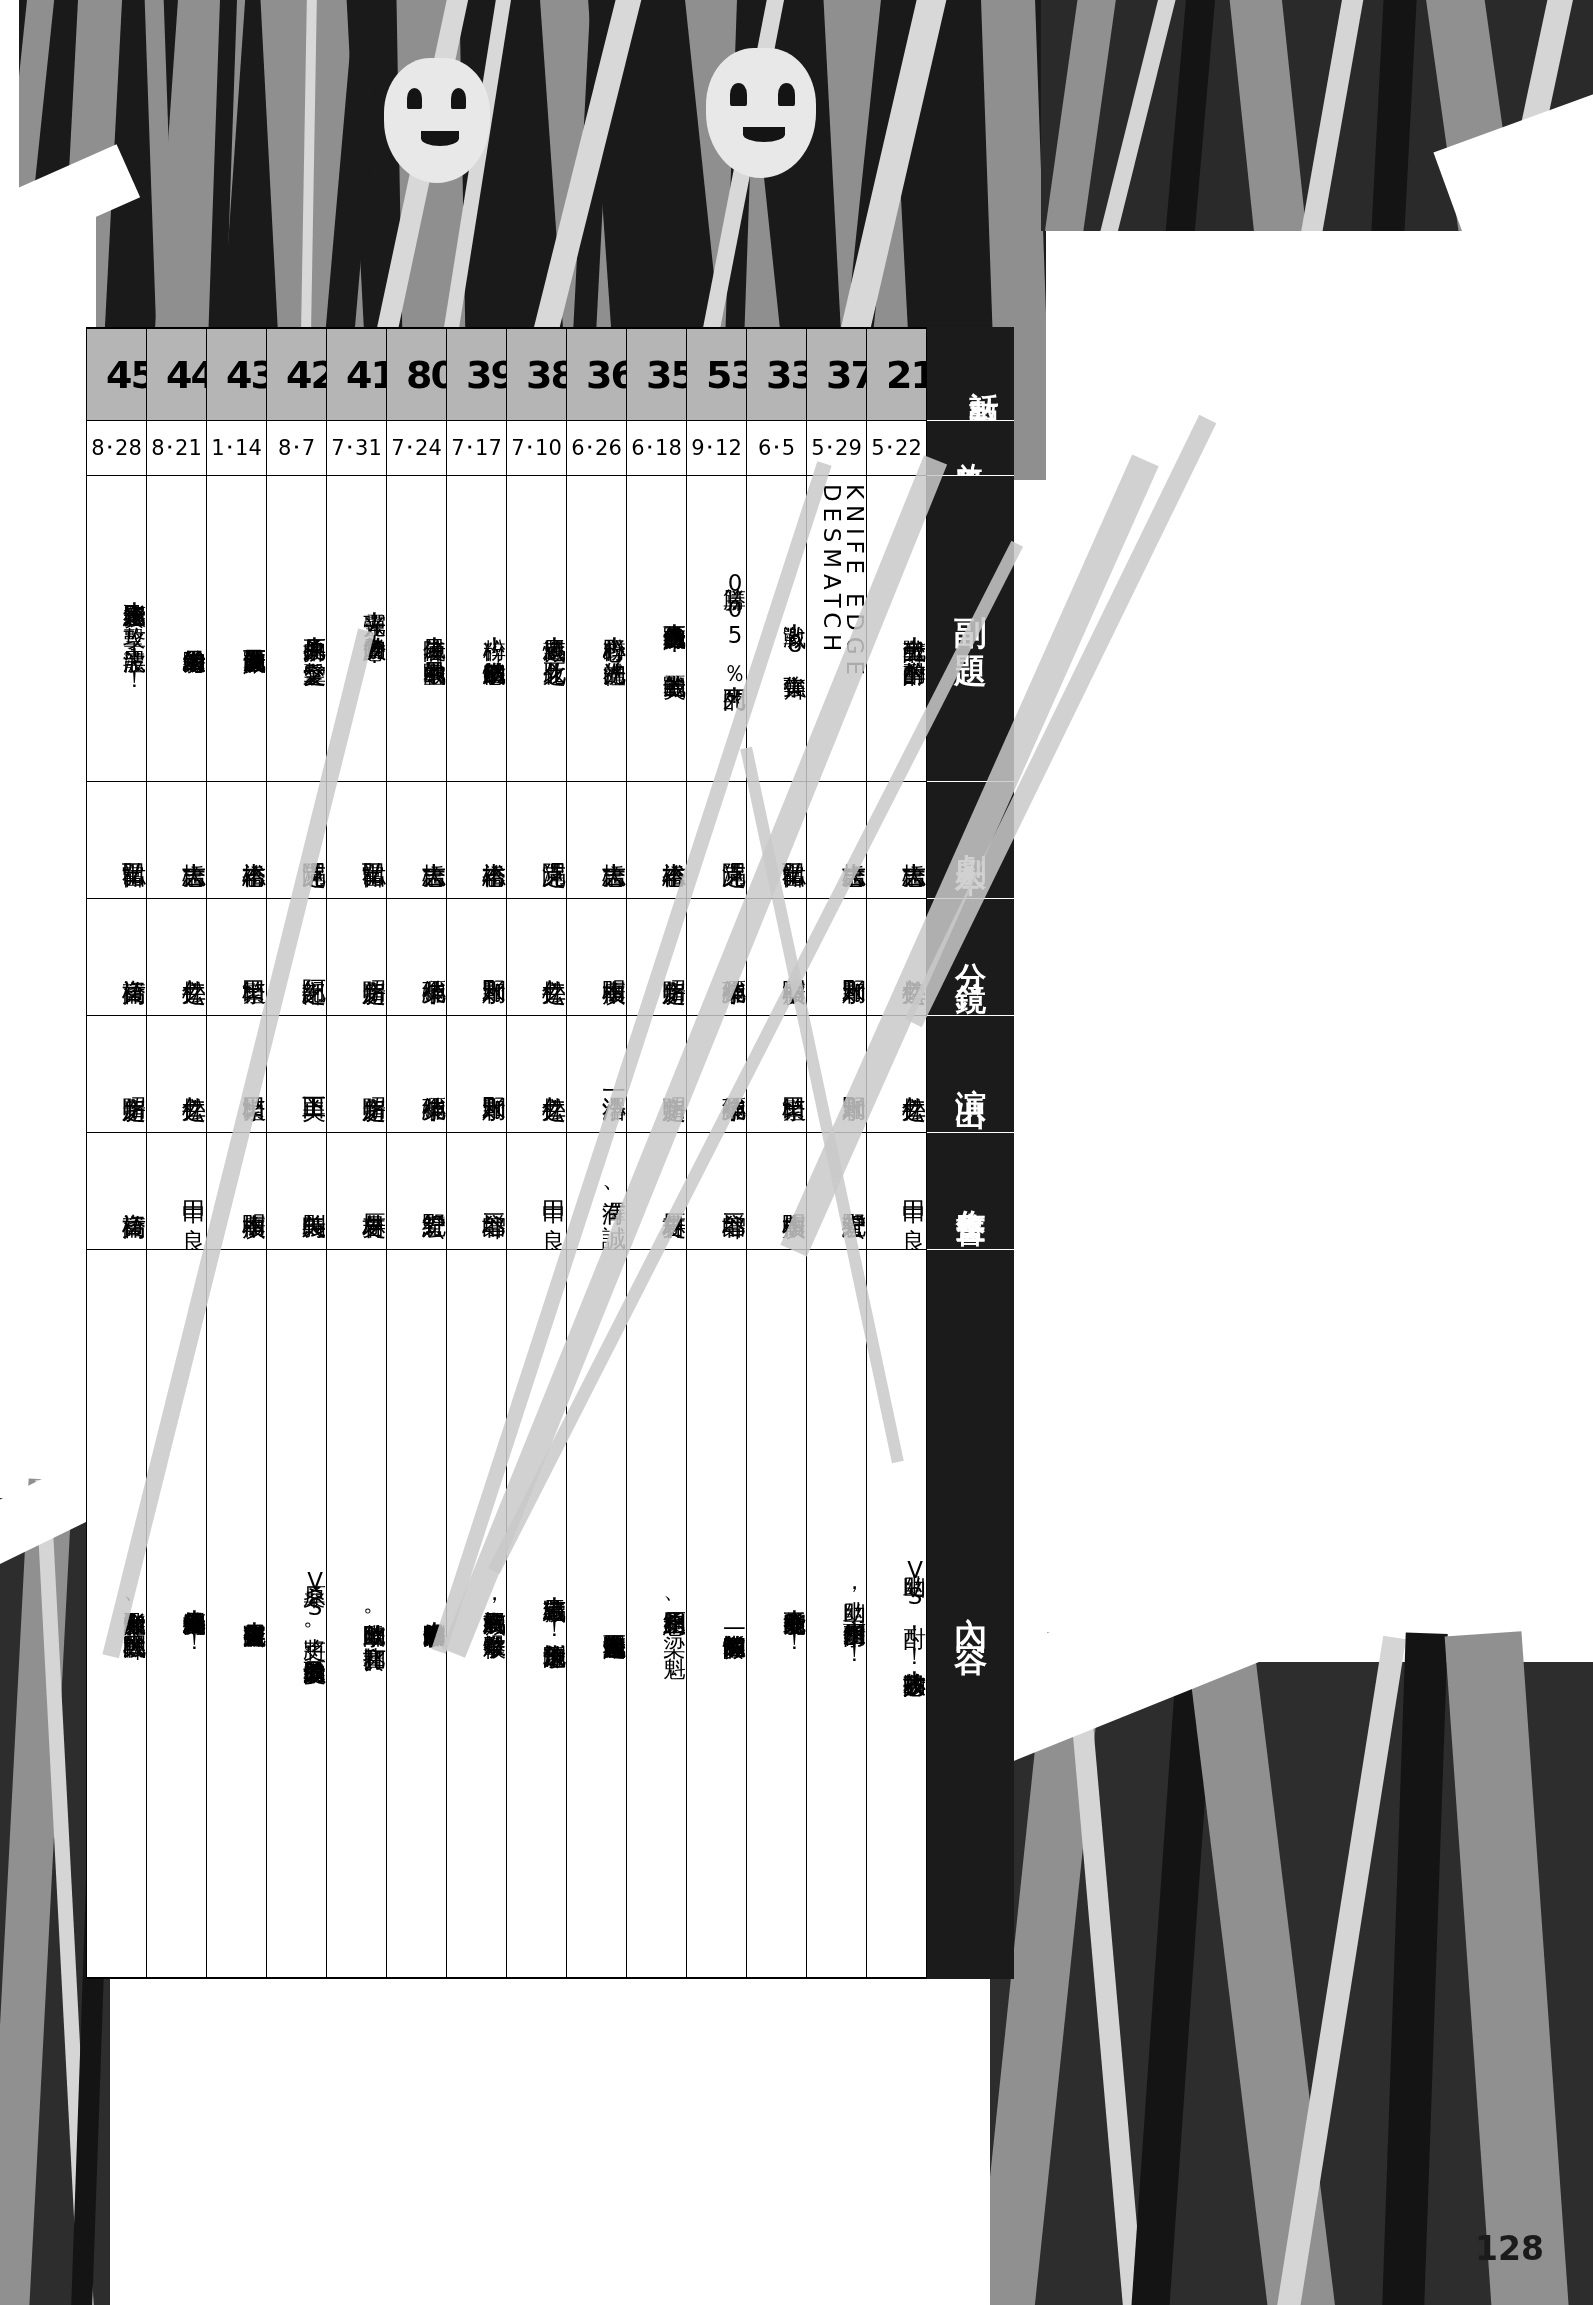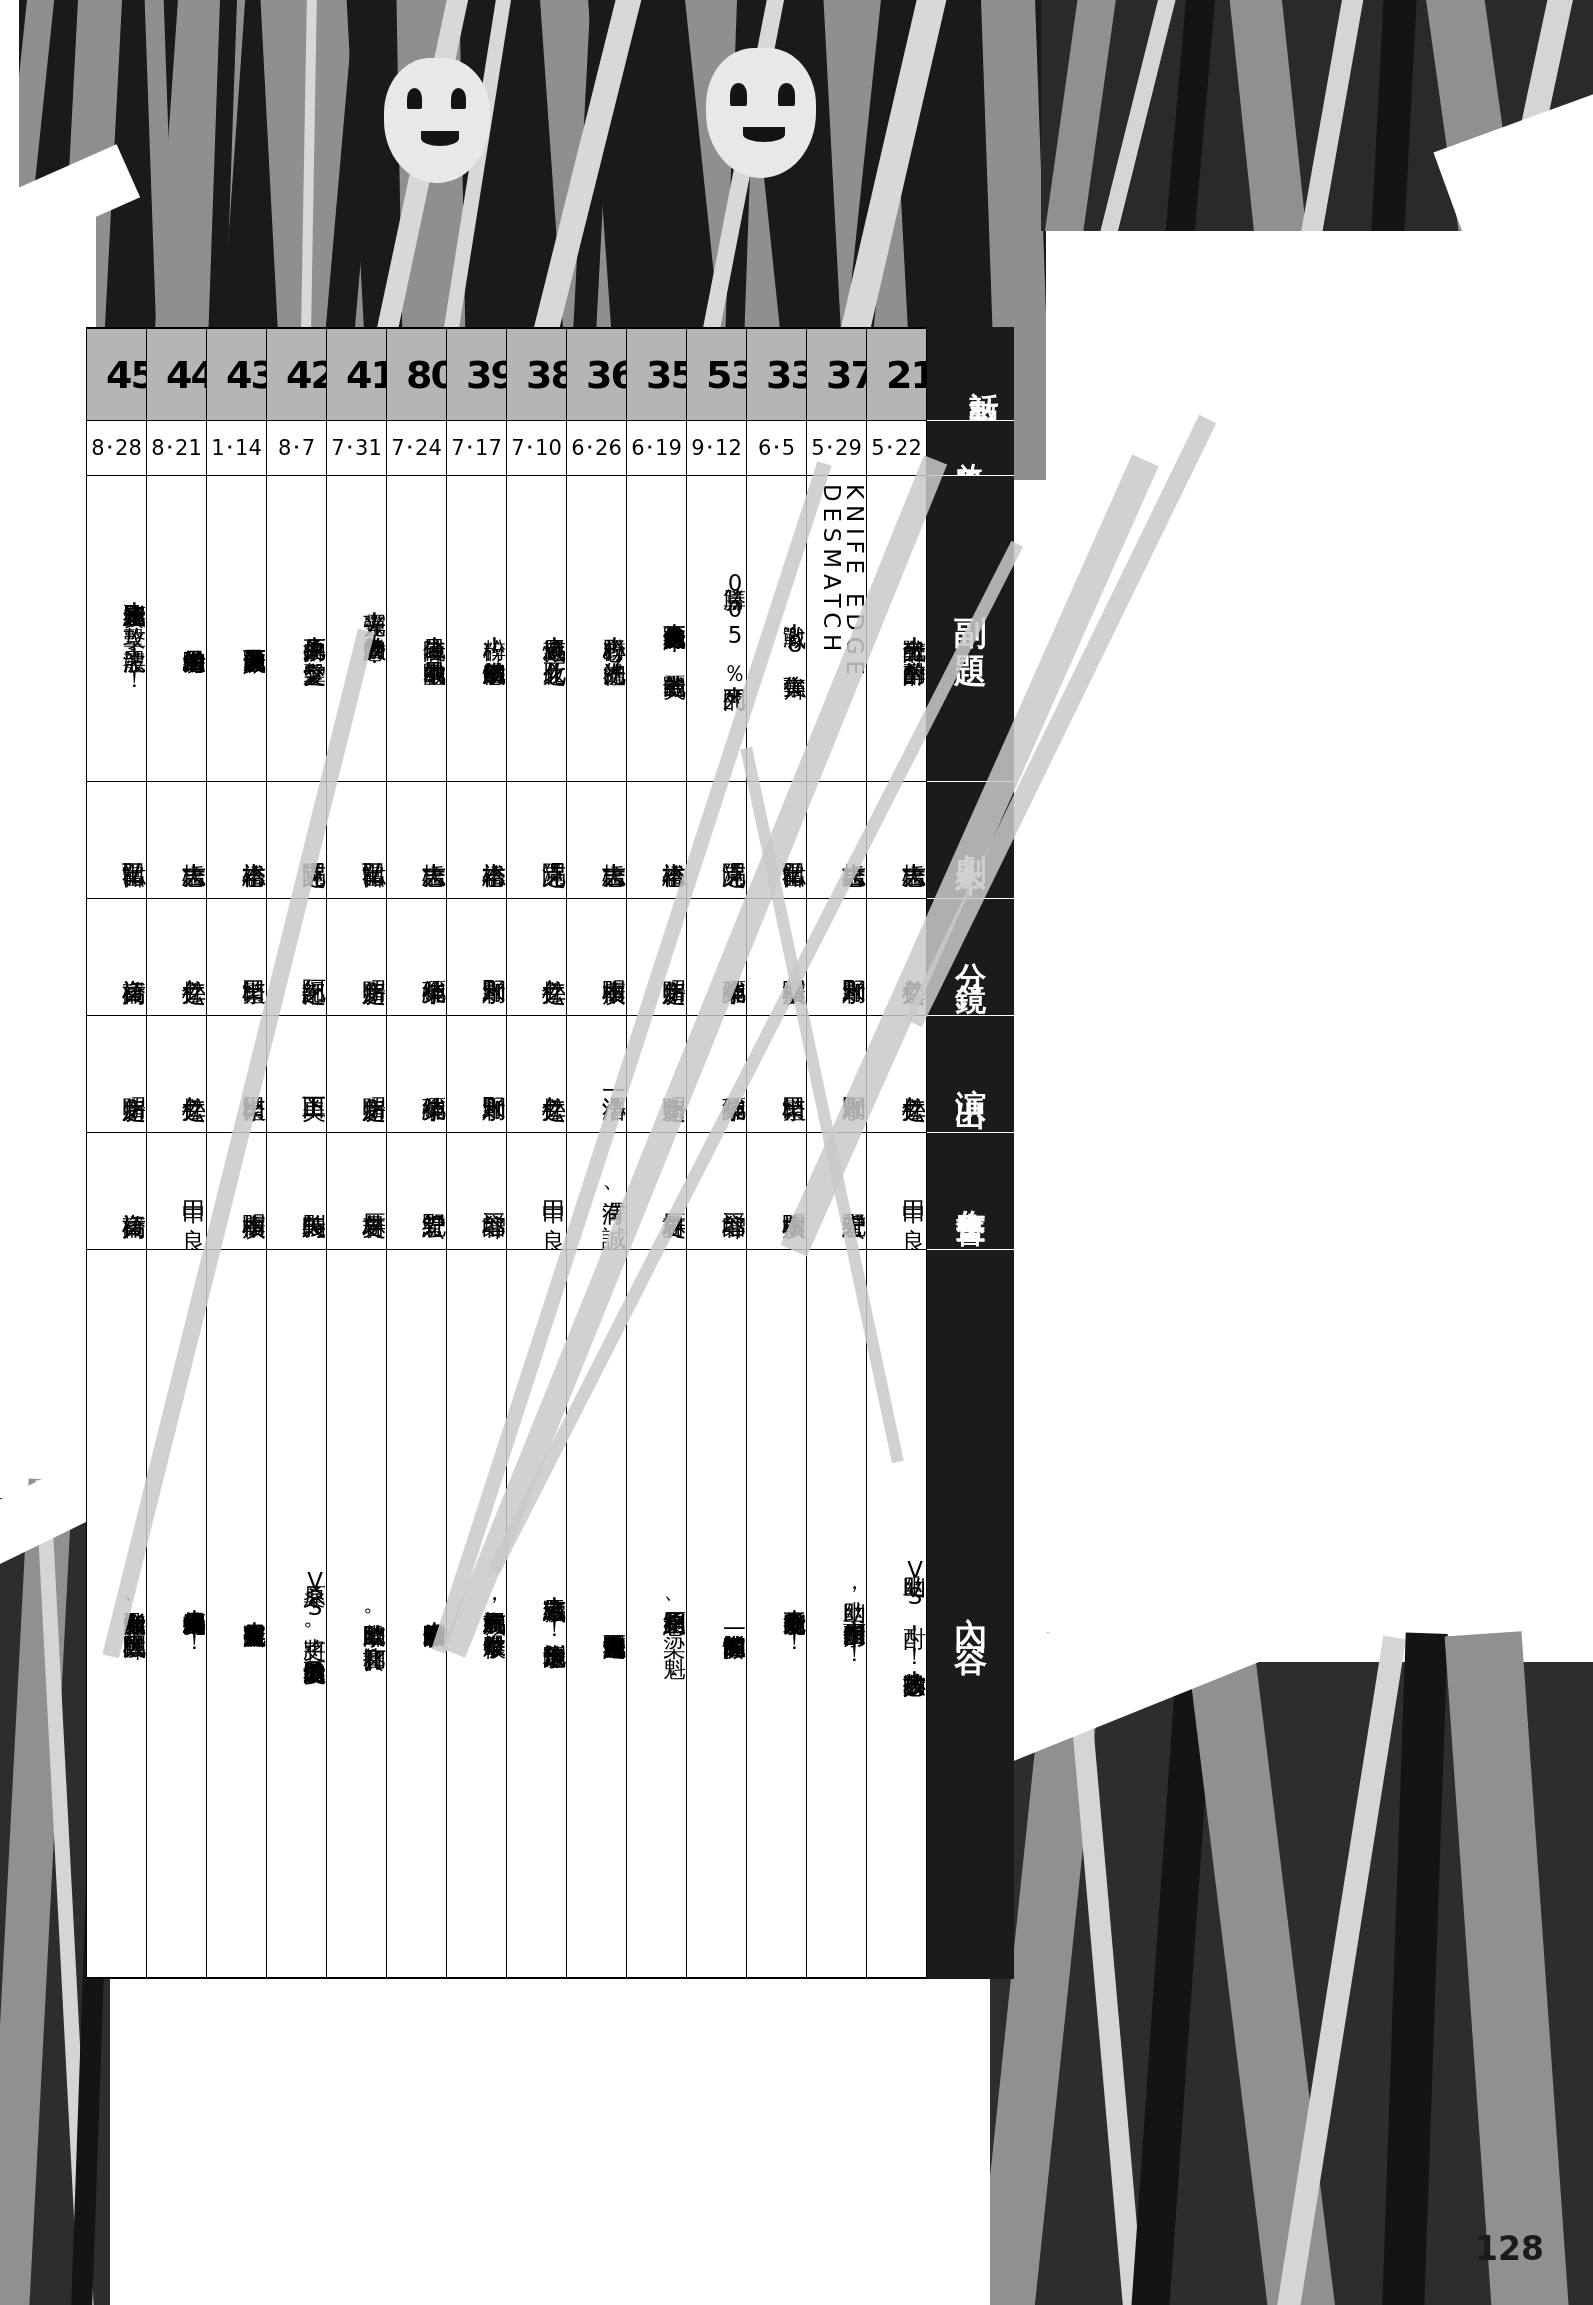--- a/index.html
+++ b/index.html
@@ -286,21 +286,21 @@
       <div class="cell r-date">6･26</div>
       <div class="cell r-sub vert">粉碎野心！光的洗禮</div>
       <div class="cell r-script vert">大橋志吉</div>
       <div class="cell r-board vert">榎本明廣</div>
       <div class="cell r-direct vert">小澤一浩</div>
       <div class="cell r-anim vert">有澤、誠</div>
       <div class="cell r-content vert">孃面戰士幻海以修之拳救円等人</div>
     </div>
     <div class="col ep">
       <div class="cell r-num">35</div>
-      <div class="cell r-date">6･19</div>
+      <div class="cell r-date">6･18</div>
       <div class="cell r-sub vert">孃面戰士的眞正身份！?美麗的戰士</div>
       <div class="cell r-script vert">橋本裕志</div>
       <div class="cell r-board vert">新房昭之</div>
       <div class="cell r-direct vert">新房昭之</div>
       <div class="cell r-anim vert">若林厚史</div>
       <div class="cell r-content vert">桑原想制止円、梁、魁</div>
     </div>
     <div class="col ep">
       <div class="cell r-num">53</div>
       <div class="cell r-date">9･12</div>

